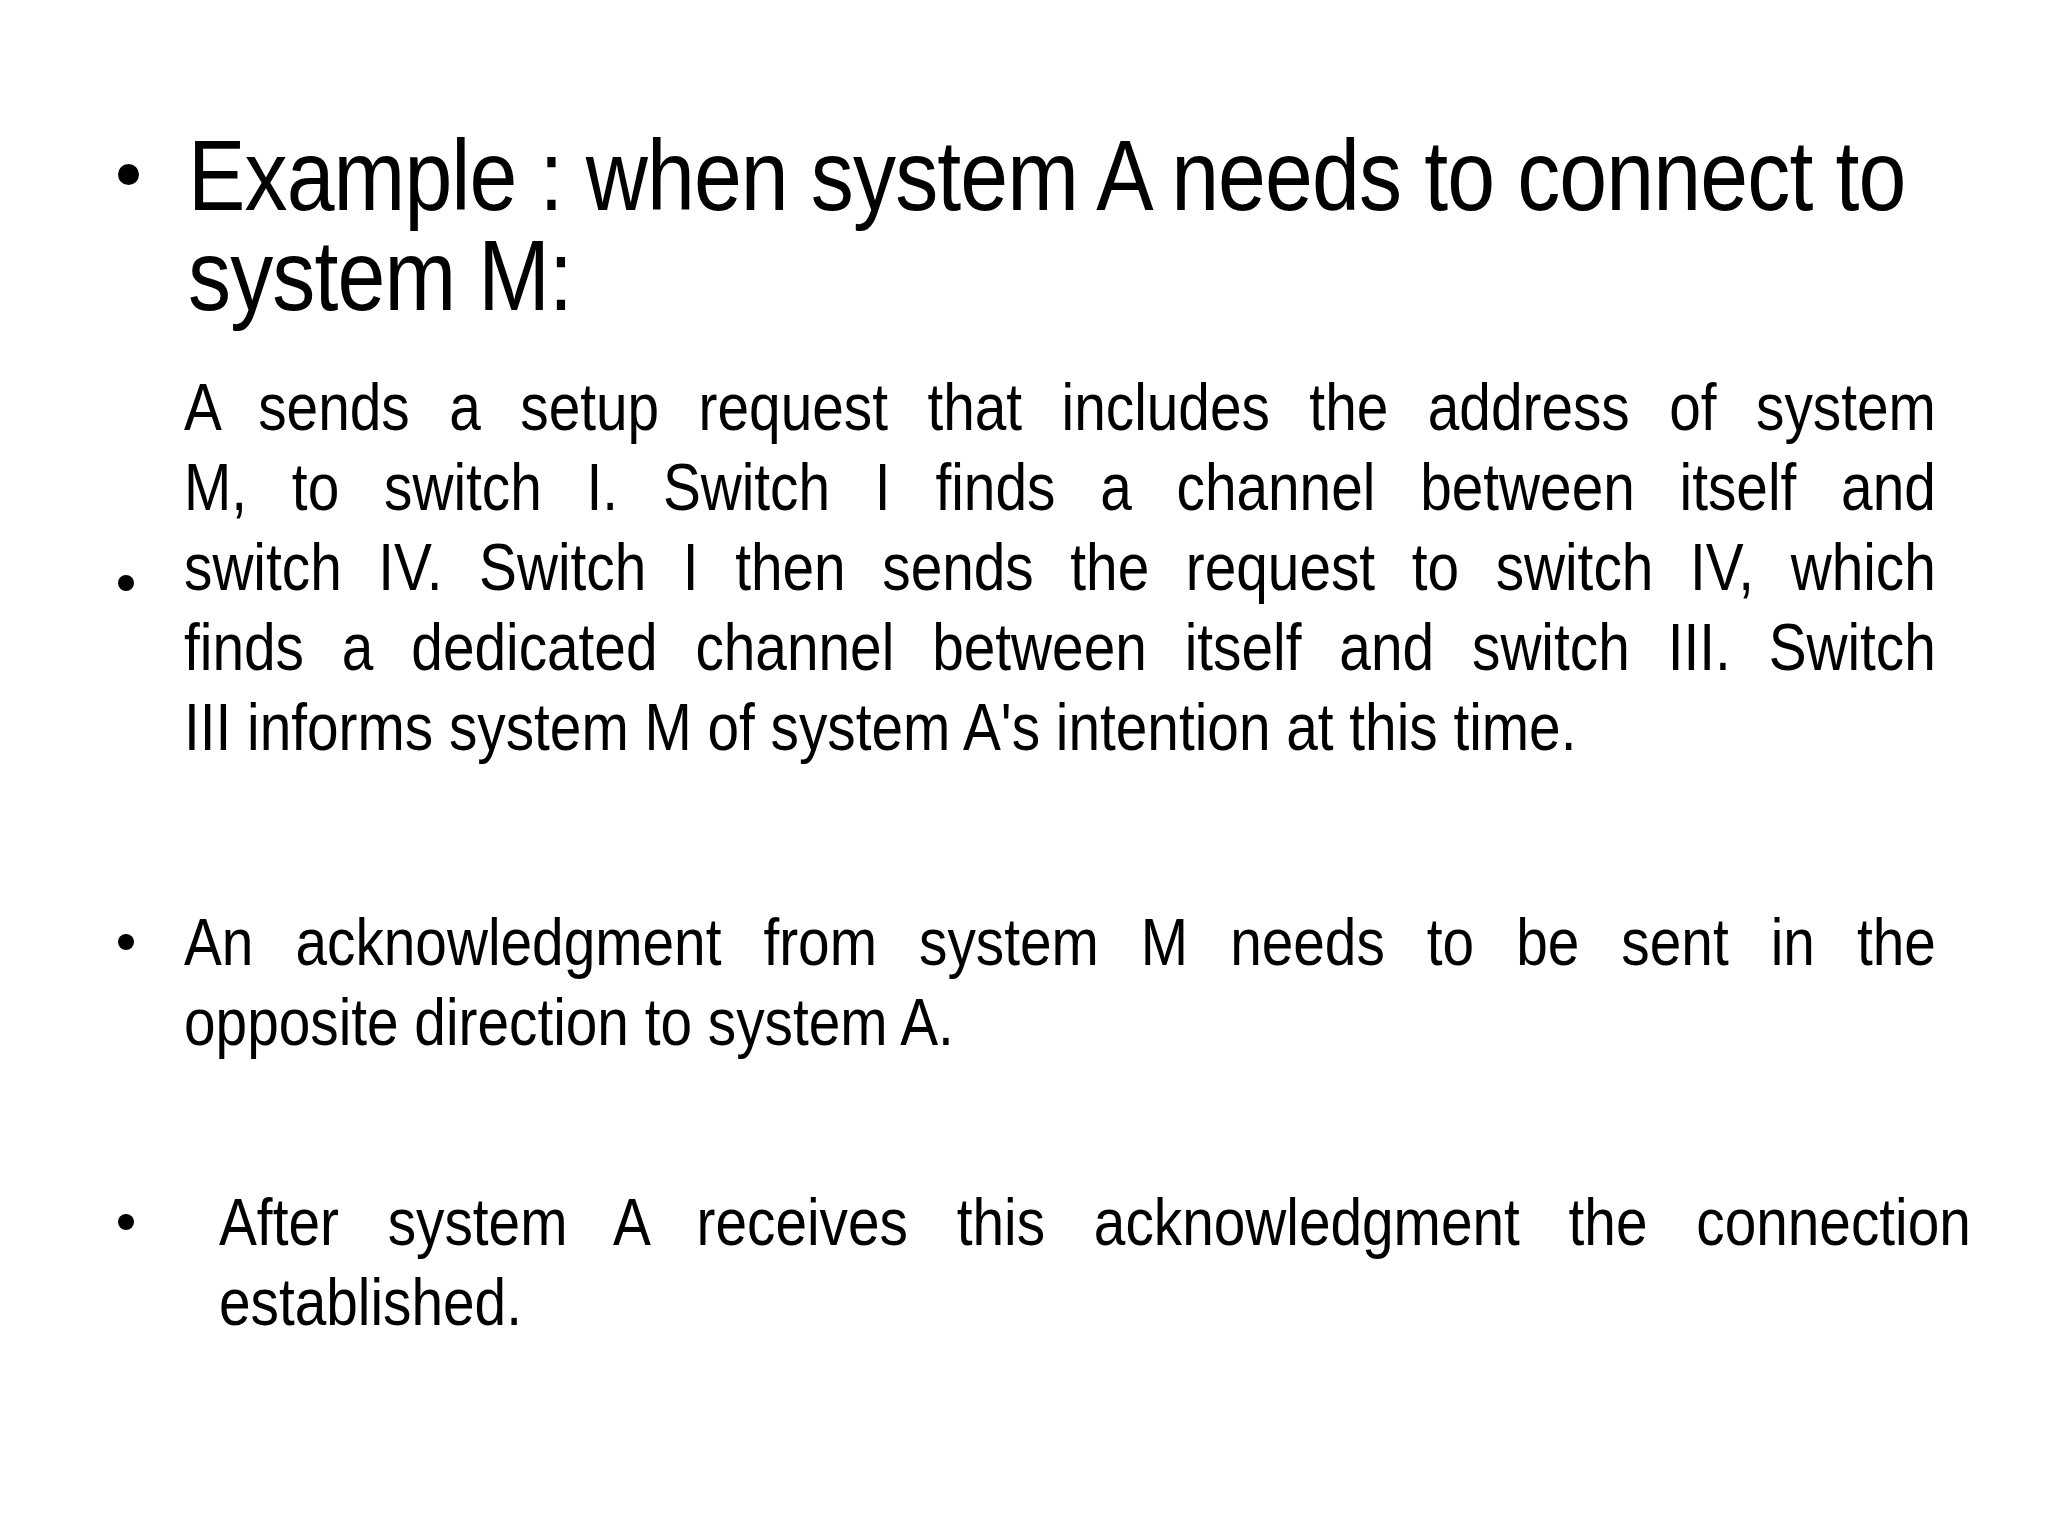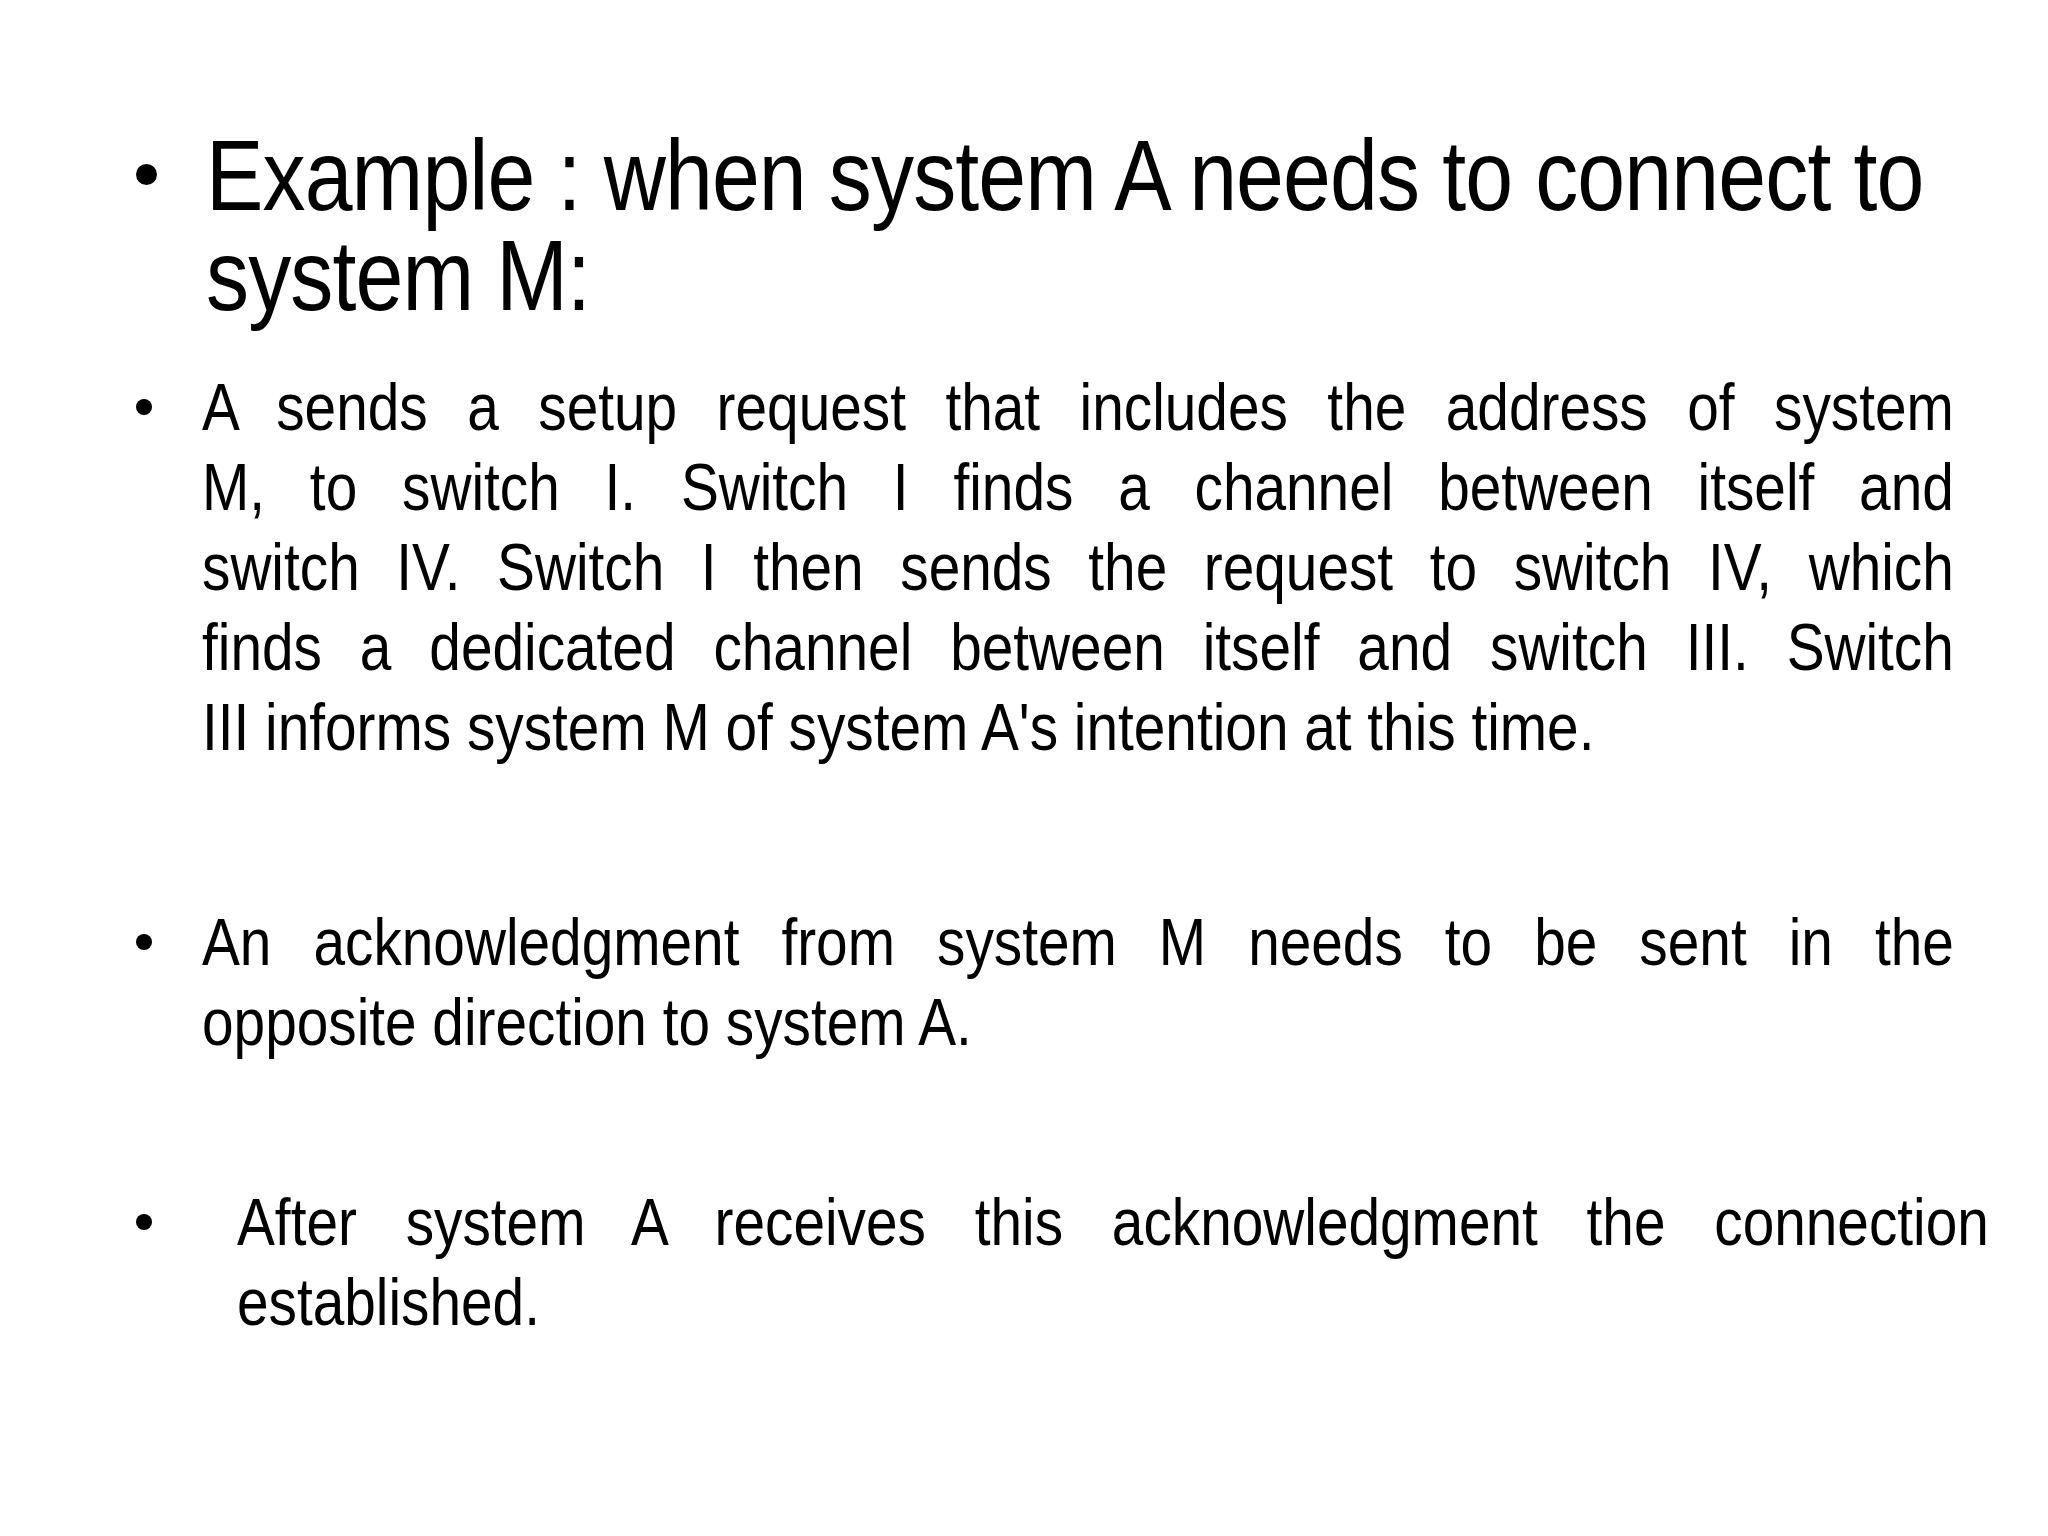--- a/index.html
+++ b/index.html
@@ -10,21 +10,21 @@
     font-family: "Liberation Sans", sans-serif;
   }
   .slide {
     position: relative;
     width: 2048px; height: 1536px;
     background: #ffffff;
     color: #000000;
   }
   .content {
     position: absolute;
-    left: 130px; top: 125px;
+    left: 112px; top: 125px;
     width: 1828px;
   }
   .item { display: flex; align-items: flex-start; }
   .bullet-col { flex: none; }
   .bullet-col-title { width: 76px; }
   .bullet-col-body { width: 72px; }
   .dot {
     display: block;
     border-radius: 50%;
     background: #000000;
@@ -48,21 +48,21 @@
   }
   .bl {
     font-size: 66px;
     line-height: 80px;
     letter-spacing: 0;
   }
   .jl { text-align: justify; text-align-last: justify; }
   .ll { text-align: left; text-align-last: left; }
 
   .title-item { margin-bottom: 42px; }
-  .para-1 { margin-bottom: 135px; }
+  .para-1 { margin-bottom: 135px; align-items: center; }
   .para-2 { margin-bottom: 120px; margin-top: 36px; }
   .para-3 { margin-bottom: 0; gap: 35px; }
 </style>
 </head>
 <body>
 
 <div class="slide">
   <div class="content">
 
     <div class="item title-item">

